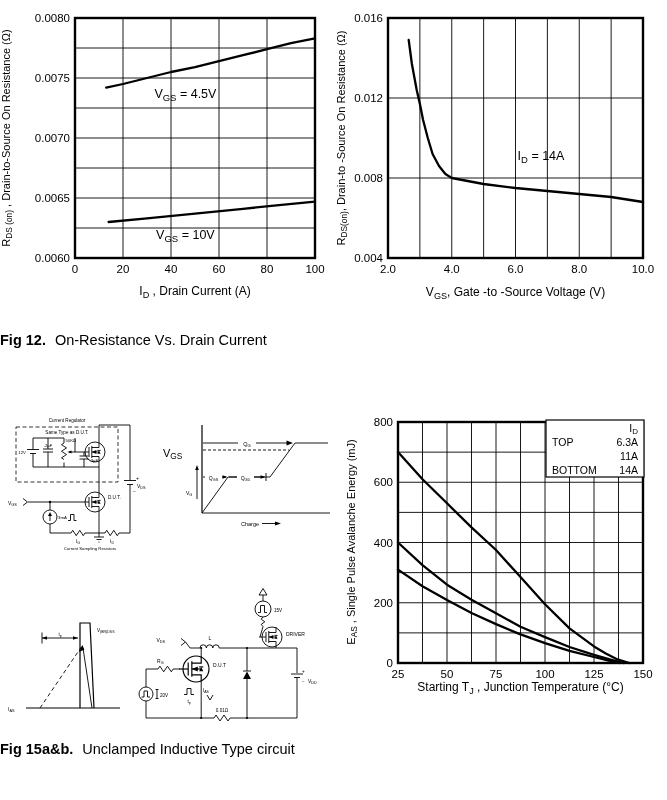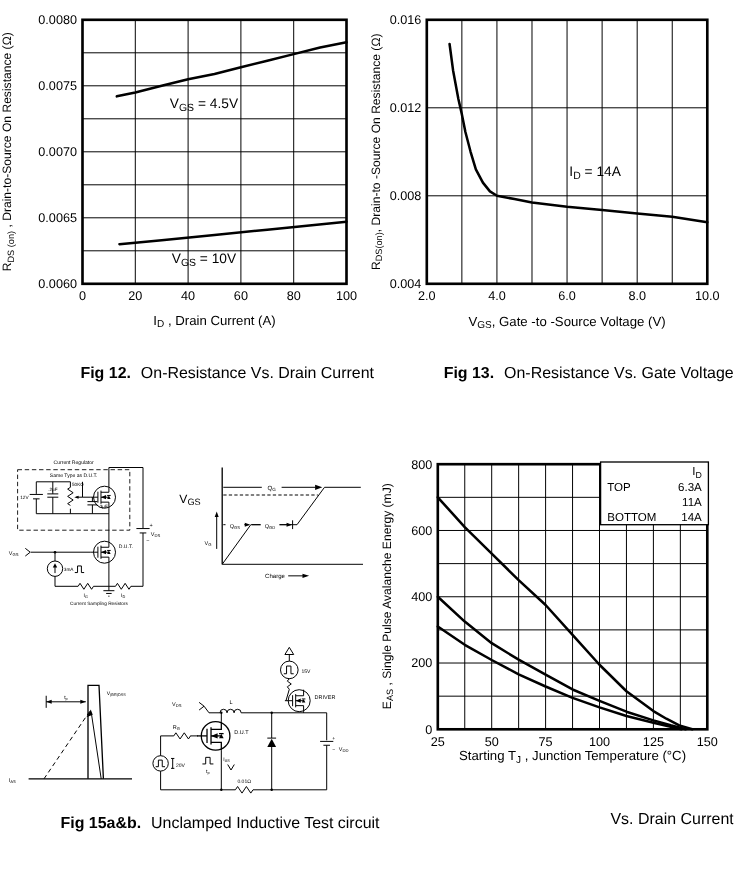--- a/index.html
+++ b/index.html
@@ -1,21 +1,21 @@
 <!DOCTYPE html>
 <html><head>
 <meta charset="utf-8">
 <style>
   html,body{margin:0;padding:0;background:#fff}
   .page{position:relative;width:667px;height:800px;background:#fff;color:#000;
         font-family:"Liberation Sans",sans-serif;overflow:hidden}
   .abs{position:absolute}
   svg{display:block}
   svg text{fill:#000;stroke:none;font-family:"Liberation Sans",sans-serif}
-  .cap{position:absolute;text-align:right;font-size:14.5px;line-height:19px;color:#000}
+  .cap{position:absolute;text-align:left;font-size:14.5px;line-height:19px;color:#000}
   .cap .b{font-weight:700;margin-right:9px}
   .dash{fill:none;stroke:#000;stroke-width:.8;stroke-dasharray:4 2.5}
   .dsh2{fill:none;stroke:#000;stroke-width:.9;stroke-dasharray:4 3}
   .w{stroke:#000;stroke-width:.9;fill:none}
   .w2{stroke:#000;stroke-width:1.2;fill:none}
   .blk{fill:#000;stroke:none}
   .wht{fill:#fff;stroke:none}
 </style>
 </head>
 <body>
@@ -258,22 +258,18 @@
       <circle class="blk" cx="201.2" cy="243" r="1.1"></circle>
       <circle class="blk" cx="247" cy="243" r="1.1"></circle>
       <circle class="blk" cx="247" cy="313" r="1.1"></circle>
       <circle class="blk" cx="201.2" cy="313" r="1.1"></circle>
     </g>
   </svg>
 
   <div class="cap" style="left:0;top:331px;width:340px">
     <span class="b">Fig 12.</span><span>On-Resistance Vs. Drain Current</span>
   </div>
-  <div class="cap" style="left:336px;top:331px;width:331px">
-    <span class="b">Fig 13.</span><span>On-Resistance Vs. Gate Voltage</span>
-  </div>
   <div class="cap" style="left:0;top:740px;width:345px">
-    <div><span class="b">Fig 15a&amp;b.</span><span>Unclamped Inductive Test circuit</span></div>
+    <div><span class="b">Fig 15a&amp;b.</span><span>Unclamped Inductive Type circuit</span></div>
   </div>
   <div class="cap" style="left:335px;top:736px;width:332px">
-    <div>Vs. Drain Current</div>
   </div>
 </div>
 
 </body></html>

